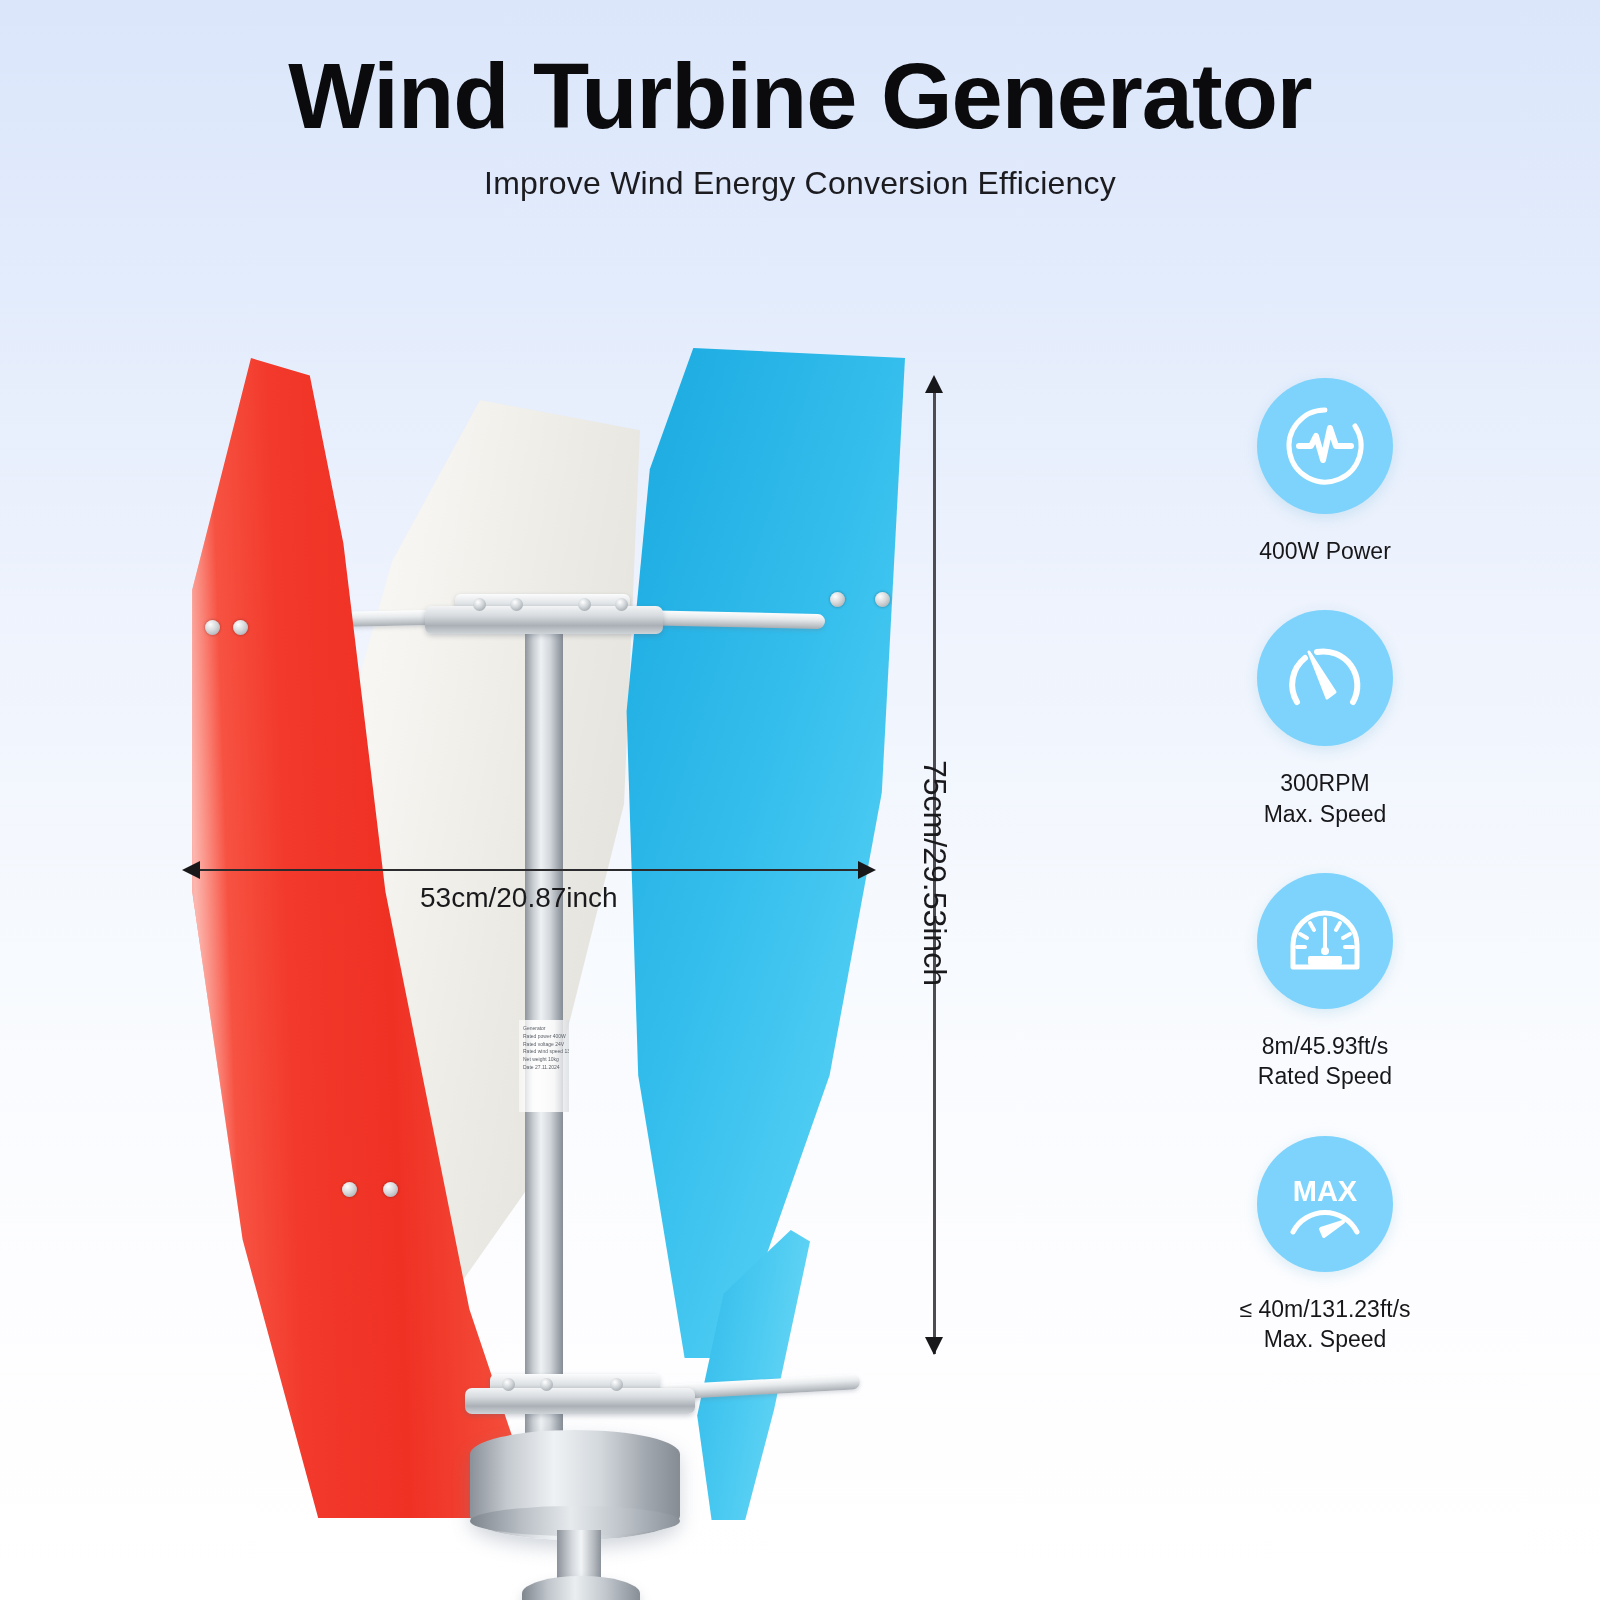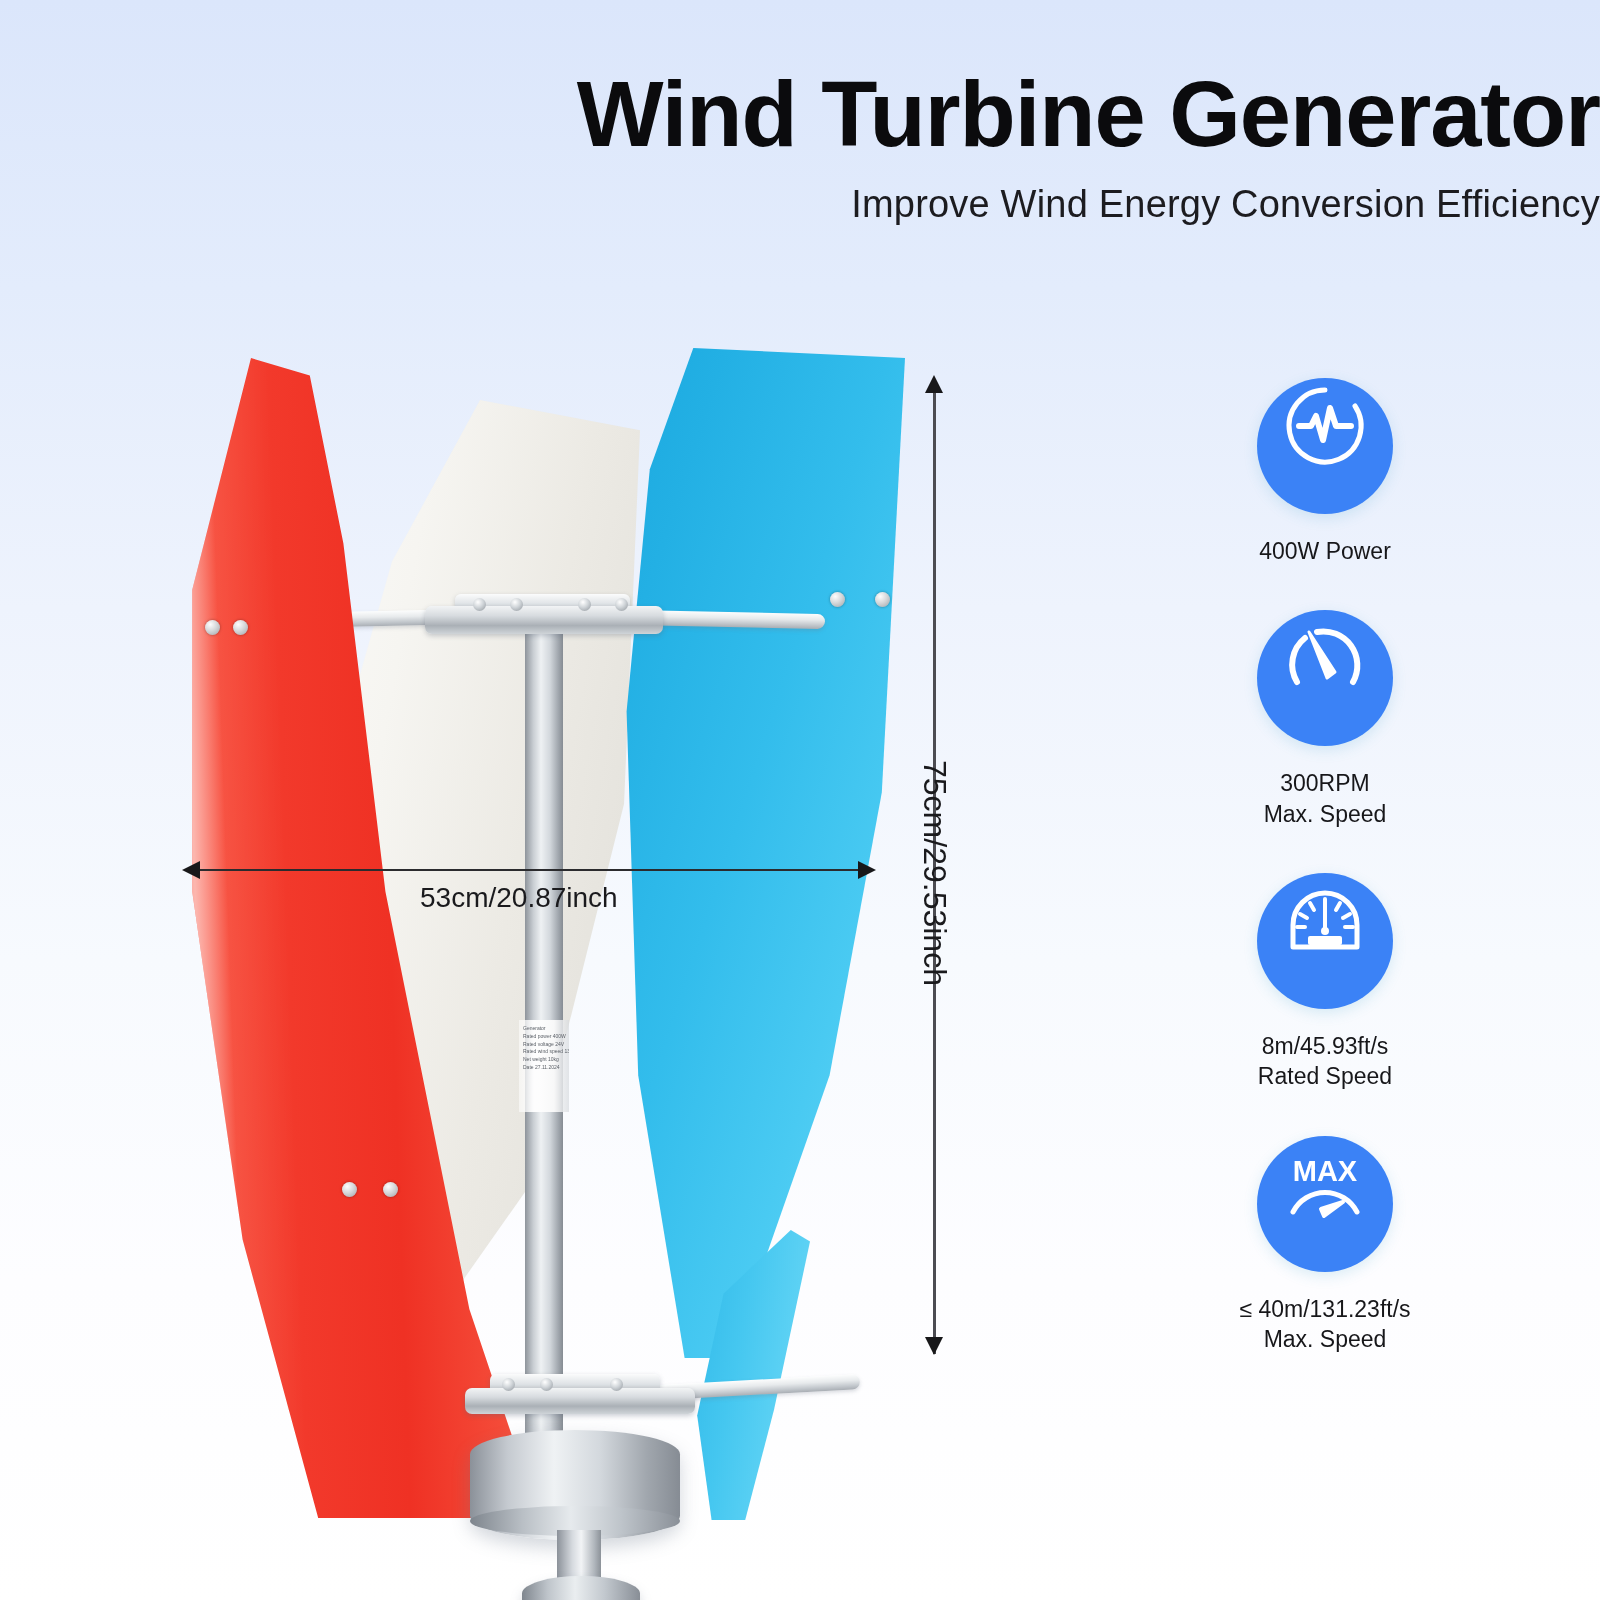--- a/index.html
+++ b/index.html
@@ -5,27 +5,27 @@
   * { margin:0; padding:0; box-sizing:border-box; }
   html,body { width:1600px; height:1600px; }
   body {
     font-family: "Liberation Sans", sans-serif;
     background: linear-gradient(to bottom, #dbe6fb 0%, #e3ecfc 18%, #eef3fd 38%, #f7fafe 60%, #fdfdff 80%, #ffffff 100%);
     position:relative;
     overflow:hidden;
   }
 
   
-  #header { position:absolute; left:0; top:66px; width:1600px; text-align:right; }
+  #header { position:absolute; left:0; top:48px; width:1600px; text-align:center; }
   #title {
     font-size:92px; font-weight:700; color:#0b0b0d; letter-spacing:-1px;
     line-height:1.05; white-space:nowrap;
   }
   #subtitle {
-    margin-top:20px; font-size:38px; font-weight:400; color:#1c1c20; letter-spacing:0.2px;
+    margin-top:20px; font-size:32px; font-weight:400; color:#1c1c20; letter-spacing:0.2px;
   }
 
   
   #stage { position:absolute; left:70px; top:330px; width:1010px; height:1180px; }
 
   .blade { position:absolute; }
 
   
   #blade-white {
     left:170px; top:70px; width:400px; height:1010px;
@@ -174,21 +174,21 @@
     position:absolute; left:953px; top:760px; font-size:32px; color:#1a1a1d;
     transform-origin:left top; transform:rotate(90deg); white-space:nowrap;
   }
 
   
   #features { position:absolute; left:1090px; top:378px; width:470px; }
   .feature { width:100%; text-align:center; margin-bottom:44px; }
   .feature:last-child { margin-bottom:0; }
   .feat-icon {
     width:136px; height:136px; border-radius:50%; margin:0 auto 22px auto;
-    background:#3b82f6; display:flex; align-items:flex-start; justify-content:center;
+    background:#7dd3fc; display:flex; align-items:center; justify-content:center;
     box-shadow:0 4px 14px rgba(60,160,200,0.18);
   }
   .feat-text { font-size:23px; color:#17171a; line-height:1.32; }
   .feat-text .l2 { display:block; }
 </style>
 </head>
 <body>
 
 <div id="header">
   <div id="title">Wind Turbine Generator</div>

